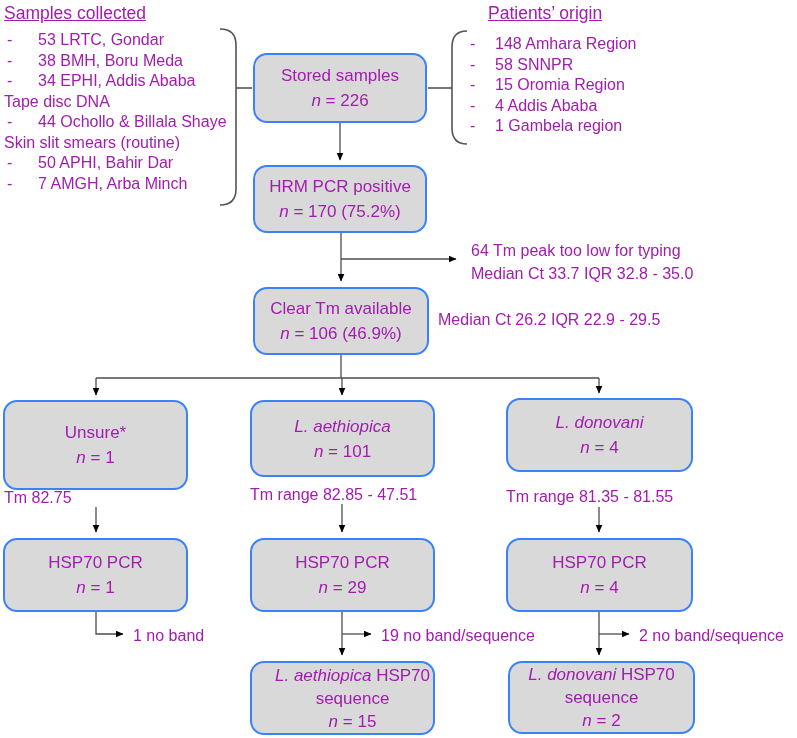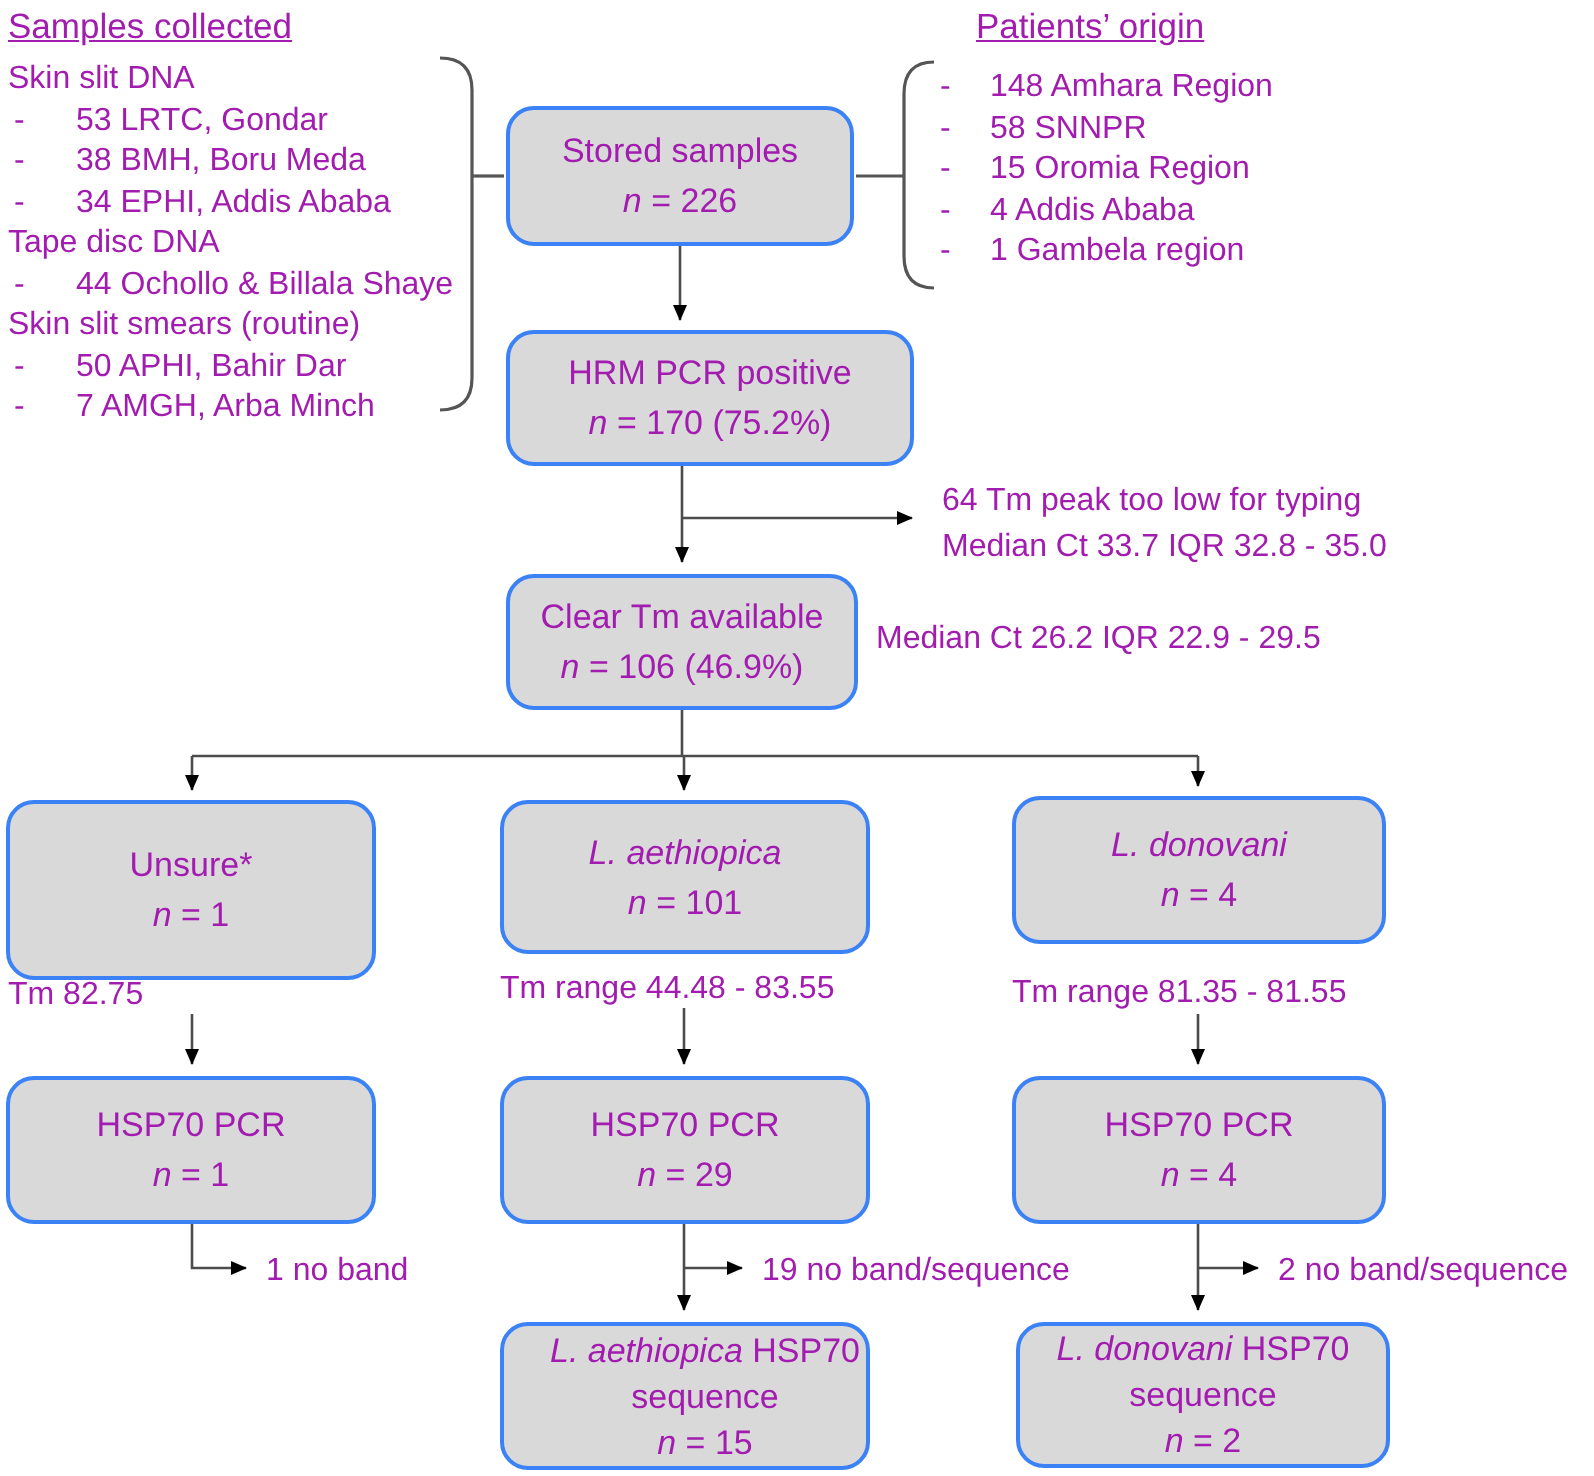--- a/index.html
+++ b/index.html
@@ -83,21 +83,20 @@
     <g stroke="#555555" stroke-width="1.6" fill="none">
       <path d="M220,29 Q236,29 236,45 V189 Q236,205 220,205"></path>
       <path d="M236,88 H252"></path>
       <path d="M467,31 Q452,31 452,47 V128 Q452,144 467,144"></path>
       <path d="M428,88 H452"></path>
     </g>
   </svg>
 
   <div class="list" style="left:4px; top:2px;">
     <div class="list-title">Samples collected</div>
-    <div class="line"><span>Skin slit DNA</span></div>
     <div class="line"><span class="dash">-</span><span>53 LRTC, Gondar</span></div>
     <div class="line"><span class="dash">-</span><span>38 BMH, Boru Meda</span></div>
     <div class="line"><span class="dash">-</span><span>34 EPHI, Addis Ababa</span></div>
     <div class="line"><span>Tape disc DNA</span></div>
     <div class="line"><span class="dash">-</span><span>44 Ochollo &amp; Billala Shaye</span></div>
     <div class="line"><span>Skin slit smears (routine)</span></div>
     <div class="line"><span class="dash">-</span><span>50 APHI, Bahir Dar</span></div>
     <div class="line"><span class="dash">-</span><span>7 AMGH, Arba Minch</span></div>
   </div>
 
@@ -108,21 +107,21 @@
     <div class="line"><span class="dash">-</span><span>15 Oromia Region</span></div>
     <div class="line"><span class="dash">-</span><span>4 Addis Ababa</span></div>
     <div class="line"><span class="dash">-</span><span>1 Gambela region</span></div>
   </div>
 
   <div class="box" style="left:253px; top:53px; width:174px; height:70px;">
     <div><span>Stored samples</span></div>
     <div><span class="it">n</span><span> = 226</span></div>
   </div>
 
-  <div class="box" style="left:253px; top:165px; width:204px; height:68px;">
+  <div class="box" style="left:253px; top:165px; width:174px; height:68px;">
     <div><span>HRM PCR positive</span></div>
     <div><span class="it">n</span><span> = 170 (75.2%)</span></div>
   </div>
 
   <div class="box" style="left:253px; top:287px; width:176px; height:68px;">
     <div><span>Clear Tm available</span></div>
     <div><span class="it">n</span><span> = 106 (46.9%)</span></div>
   </div>
 
   <div class="box" style="left:3px; top:400px; width:185px; height:90px;">
@@ -168,20 +167,20 @@
   </div>
 
   <div class="note" style="left:471px; top:239px;">
     <div>64 Tm peak too low for typing</div>
     <div>Median Ct 33.7 IQR 32.8 - 35.0</div>
   </div>
 
   <div class="note" style="left:438px; top:308px;">Median Ct 26.2 IQR 22.9 - 29.5</div>
 
   <div class="note centered" style="left:4px; top:486px; width:185px;">Tm 82.75</div>
-  <div class="note centered" style="left:250px; top:483px; width:185px;">Tm range 44.48 - 83.55</div>
+  <div class="note centered" style="left:250px; top:483px; width:185px;">Tm range 82.85 - 47.51</div>
   <div class="note centered" style="left:506px; top:485px; width:187px;">Tm range 81.35 - 81.55</div>
 
   <div class="note" style="left:133px; top:624px;">1 no band</div>
   <div class="note" style="left:381px; top:624px;">19 no band/sequence</div>
   <div class="note" style="left:639px; top:624px;">2 no band/sequence</div>
 
 </div>
 
 </body></html>

